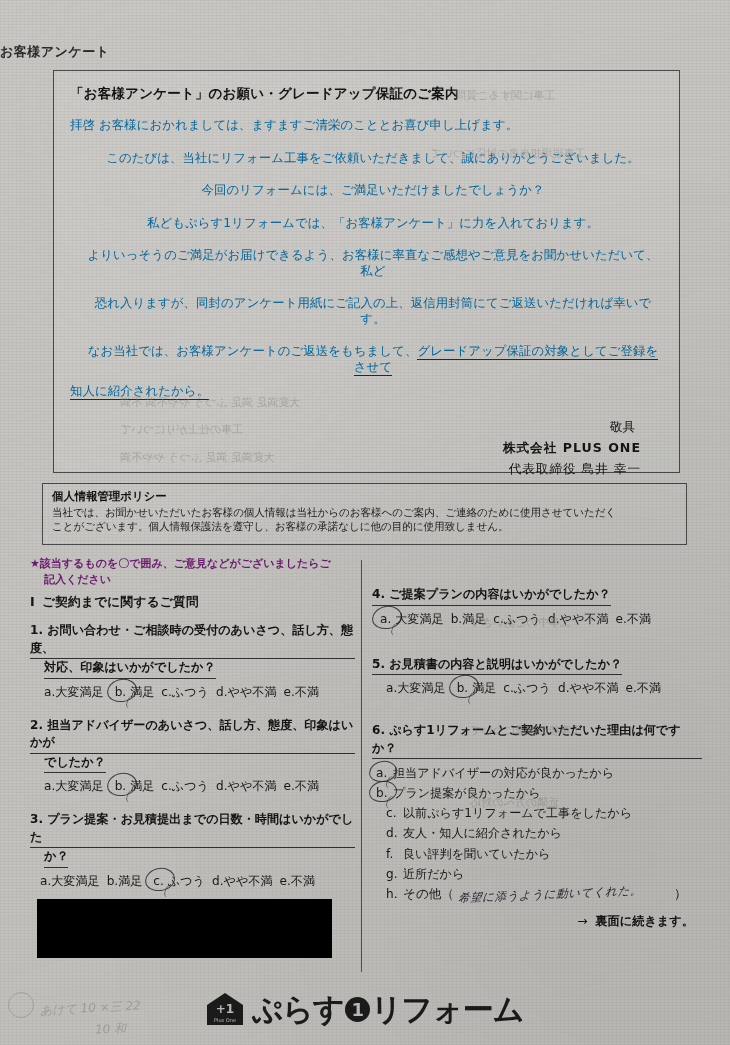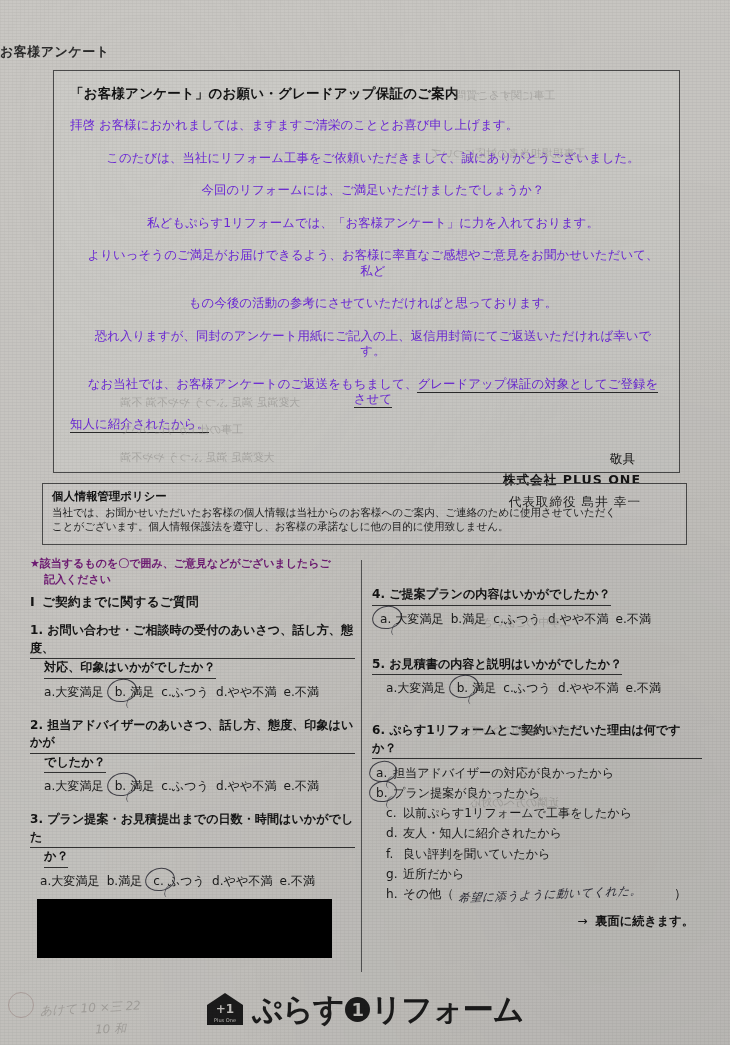--- a/index.html
+++ b/index.html
@@ -58,21 +58,21 @@
     text-align: left;
     font-size: 13.5px; font-weight: bold;
     letter-spacing: .2px;
     margin: 4px 0 14px 0;
     color: #141414;
   }
   .letter-p {
     font-size: 12.4px;
     line-height: 1.25;
     margin: 0 0 17px 0;
-    color: #6d28d9;
+    color: #0369a1;
     letter-spacing: .1px;
   }
   .letter-p.indent { padding-left: 13px; text-align: center; }
   .u-line { border-bottom: 1.3px solid #2a2a2a; padding-bottom: 1px; }
 
   .sign-block {
     margin-top: 14px;
     text-align: right;
     padding-right: 22px;
     font-size: 12.6px;
@@ -255,21 +255,20 @@
   <div class="doc-header">お客様アンケート</div>
 
   <div class="letter-box">
     <div class="letter-title">「お客様アンケート」のお願い・グレードアップ保証のご案内</div>
 
     <div class="letter-p">拝啓  お客様におかれましては、ますますご清栄のこととお喜び申し上げます。</div>
     <div class="letter-p indent">このたびは、当社にリフォーム工事をご依頼いただきまして、誠にありがとうございました。</div>
     <div class="letter-p indent">今回のリフォームには、ご満足いただけましたでしょうか？</div>
     <div class="letter-p indent">私どもぷらす1リフォームでは、「お客様アンケート」に力を入れております。</div>
     <div class="letter-p indent">よりいっそうのご満足がお届けできるよう、お客様に率直なご感想やご意見をお聞かせいただいて、私ど</div>
-    <div class="letter-p indent">もの今後の活動の参考にさせていただければと思っております。</div>
     <div class="letter-p indent">恐れ入りますが、同封のアンケート用紙にご記入の上、返信用封筒にてご返送いただければ幸いです。</div>
 
     <div class="letter-p indent"><span>なお当社では、お客様アンケートのご返送をもちまして、</span><span class="u-line">グレードアップ保証の対象としてご登録をさせて</span></div>
     <div class="letter-p" style="margin-top:-8px;"><span class="u-line">知人に紹介されたから。</span></div>
 
     <div class="sign-block">
       <div class="sign-keigu">敬具</div>
       <div class="sign-company">株式会社  PLUS  ONE</div>
       <div class="sign-ceo">代表取締役  島井  幸一</div>
     </div>

